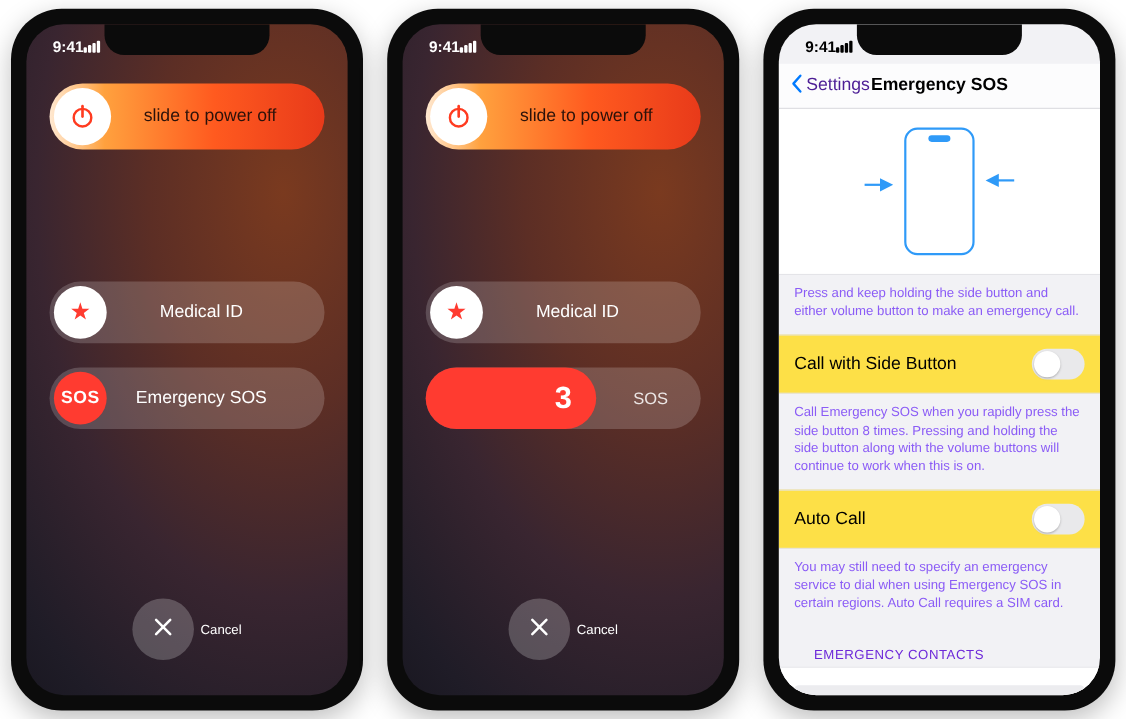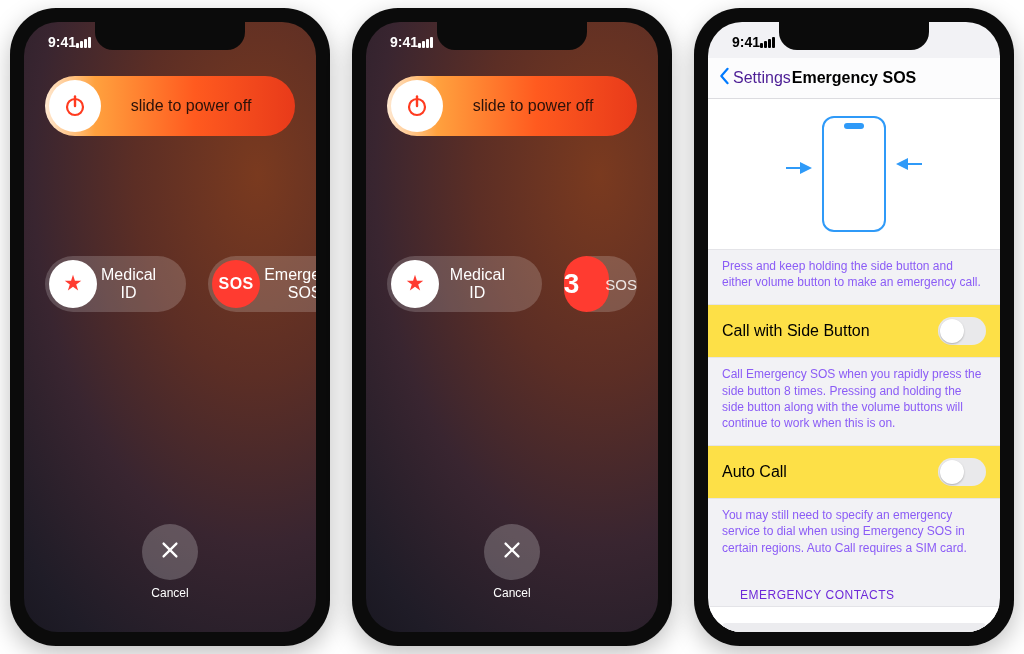--- a/index.html
+++ b/index.html
@@ -130,21 +130,21 @@
     padding-right: 18px;
   }
 
   .mid-stack {
     position: absolute;
     top: 234px;
     left: 50%;
     transform: translateX(-50%);
     width: 250px;
     display:flex;
-    flex-direction:row;
+    flex-direction:column;
     gap: 22px;
   }
   .pill {
     height: 56px;
     border-radius: 28px;
     background: rgba(255,255,255,0.18);
     display:flex;
     align-items:center;
     position: relative;
   }
@@ -200,21 +200,21 @@
     background: #ff3b30;
     color: #fff;
   }
 
   .cancel-wrap {
     position:absolute;
     bottom: 32px;
     left: 50%;
     transform: translateX(-50%);
     display:flex;
-    flex-direction:column;
+    flex-direction:row;
     align-items:center;
     gap: 6px;
   }
   .cancel-btn {
     width: 56px; height:56px;
     border-radius: 50%;
     background: rgba(255,255,255,0.22);
     display:flex; align-items:center; justify-content:center;
   }
   .cancel-btn svg { width: 22px; height:22px; stroke:#fff; }

